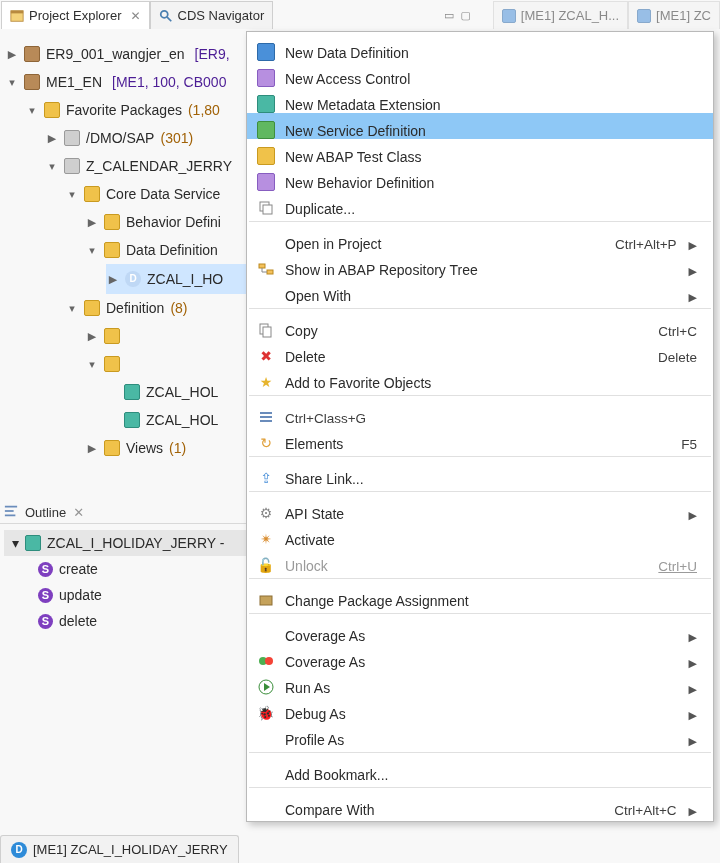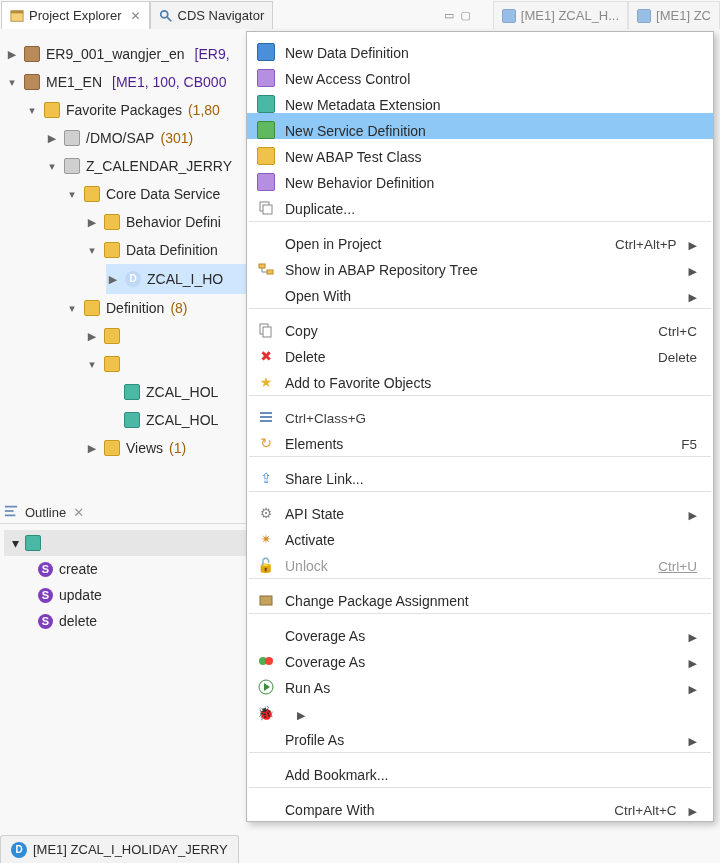--- a/index.html
+++ b/index.html
@@ -335,20 +335,21 @@
           <rect x="1" y="12" width="12" height="2" fill="#6a8cbb"></rect>
         </svg>
     </span>
     <span>Outline</span>
     <span class="close-x">✕</span>
   </div>
   <div class="outline-list">
     <div class="orow sel">
       <span class="twist">▾</span>
       <span class="ticon isq teal"></span>
+      <span>ZCAL_I_HOLIDAY_JERRY - </span>
     </div>
     <div class="orow" style="padding-left:34px">
       <span class="s-badge">S</span>
       <span>create</span>
     </div>
     <div class="orow" style="padding-left:34px">
       <span class="s-badge">S</span>
       <span>update</span>
     </div>
     <div class="orow" style="padding-left:34px">
@@ -523,20 +524,21 @@
       <svg width="16" height="16">
           <circle cx="8" cy="8" r="7" fill="#fff" stroke="#3a8e3a"></circle>
           <polygon points="6,4 12,8 6,12" fill="#3a8e3a"></polygon>
         </svg>
     </span>
     <span class="mtext">Run As</span>
     <span class="arrow">▶</span>
   </div>
   <div class="item">
     <span class="micon" style="color:#2f8e2f;">🐞</span>
+    <span class="mtext">Debug As</span>
     <span class="arrow">▶</span>
   </div>
   <div class="item">
     <span class="micon"></span>
     <span class="mtext">Profile As</span>
     <span class="arrow">▶</span>
   </div>
 
   <div class="sep"></div>
 

